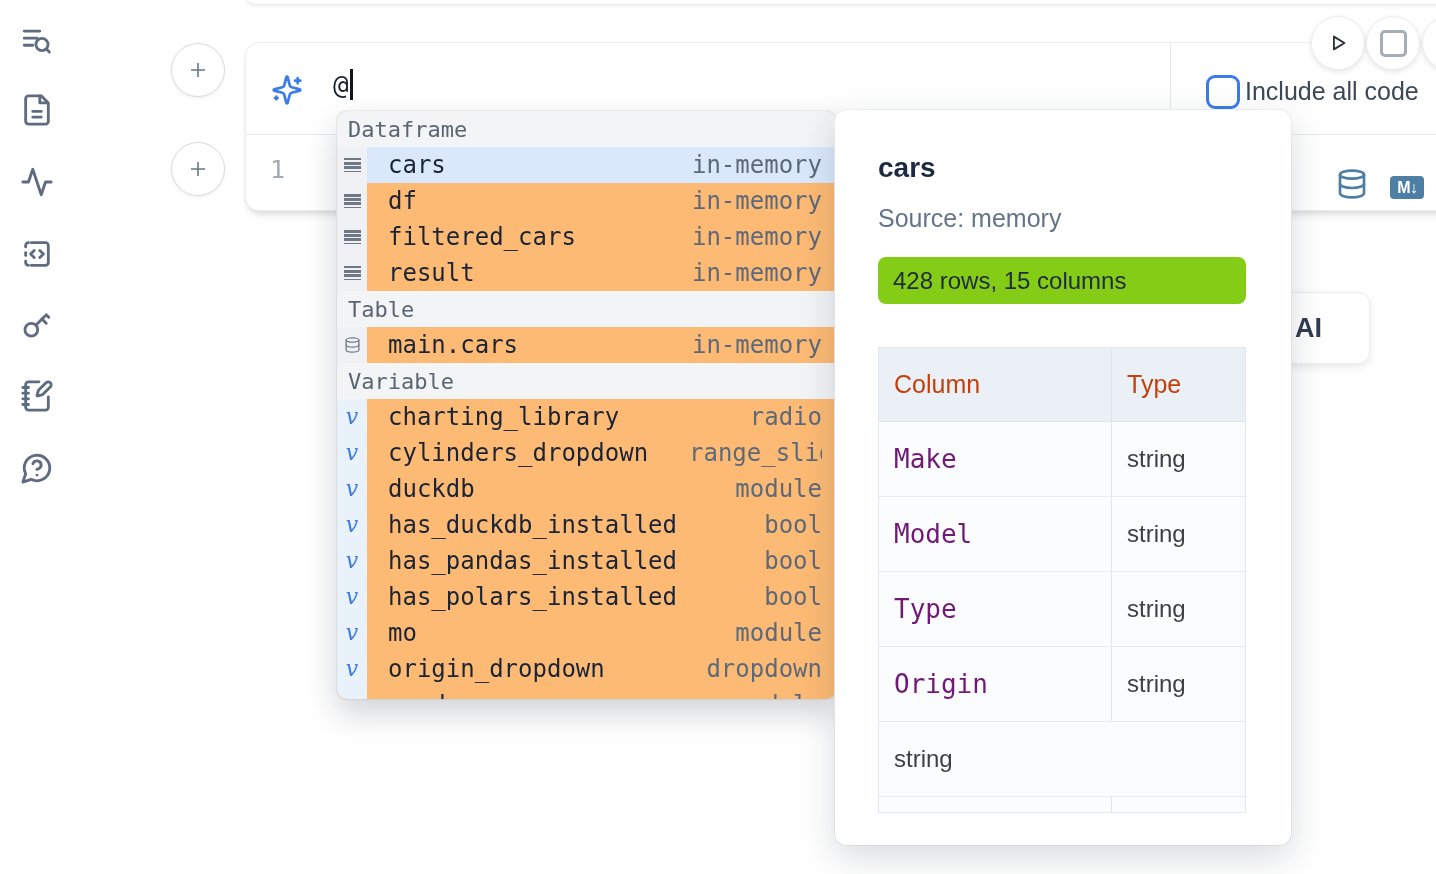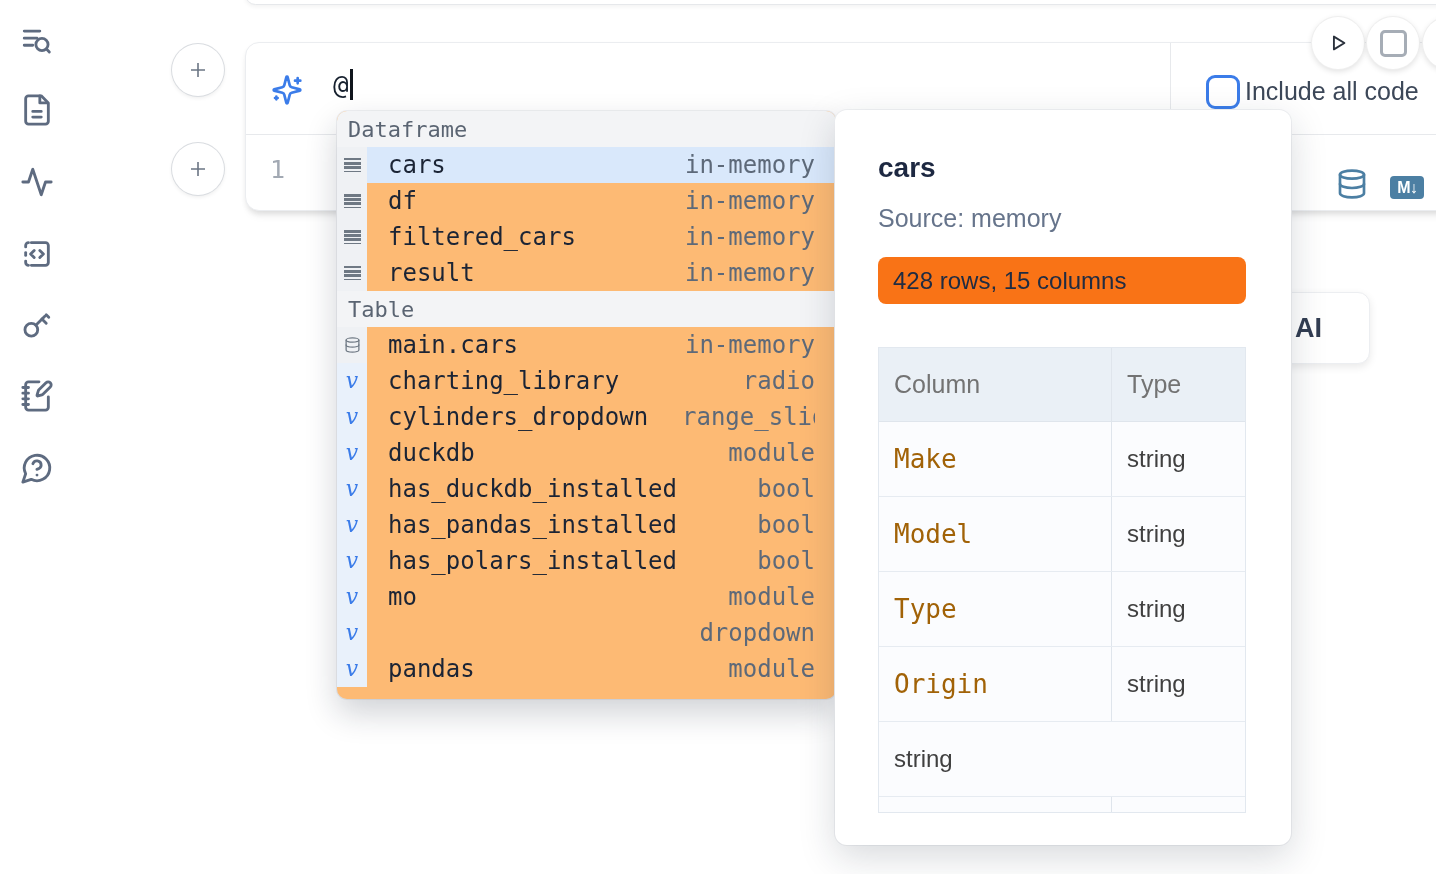--- a/index.html
+++ b/index.html
@@ -70,41 +70,41 @@
     background:repeating-linear-gradient(#6f7984 0 2.5px,transparent 2.5px 4.2px)}
   .ac-row[data-kind="dataframe"] .ic-df{display:block}
   .ic-table{display:none;stroke:#6f7984;fill:none;stroke-width:1.8;stroke-linecap:round}
   .ac-row[data-kind="table"] .ic-table{display:block}
   .ic-var{display:none;font-family:"DejaVu Serif",serif;font-style:italic;
     font-size:22px;color:#3b7ce9;line-height:1}
   .ac-row[data-kind="variable"] .ic-var{display:block}
   .ac-rest{flex:1;display:flex;align-items:center;min-width:0}
   .ac-row.selected .ac-rest{background:#d9e8fb}
   .ac-name{margin-left:21px;font-size:24px;color:#1b2435;white-space:nowrap}
-  .ac-type{margin-left:auto;margin-right:21px;font-size:24px;color:#5d6979;white-space:nowrap;
+  .ac-type{margin-left:auto;margin-right:14px;font-size:24px;color:#5d6979;white-space:nowrap;
     max-width:133px;overflow:hidden;flex:none}
 
   
   .panel{left:835px;top:110px;width:456px;height:735px;background:#fff;border-radius:12px;
     box-shadow:0 12px 36px rgba(25,35,55,.17),0 0 0 1px #f2f3f5;overflow:hidden;z-index:30}
   .p-title{position:absolute;left:43px;top:42px;font-size:28px;font-weight:bold;color:#1d2841}
   .p-source{position:absolute;left:43px;top:94px;font-size:25px;color:#66748b}
-  .p-pill{position:absolute;left:43px;top:147px;width:368px;height:47px;background:#f97316;
+  .p-pill{position:absolute;left:43px;top:147px;width:368px;height:47px;background:#84cc16;
     border-radius:8px;font-size:24px;color:#202c42;line-height:47px;padding-left:15px;
     box-sizing:border-box}
   .p-table{position:absolute;left:43px;top:237px;width:368px;height:466px;overflow:hidden;
     border:1px solid #e2e8ef;box-sizing:border-box}
   .pt-header{display:flex;height:73px;background:#eaf0f6;border-bottom:1px solid #dfe5ec}
-  .pt-hcell{display:flex;align-items:center;padding-left:15px;font-size:25px;color:#737373;
+  .pt-hcell{display:flex;align-items:center;padding-left:15px;font-size:25px;color:#c2410c;
     box-sizing:border-box}
   .pt-c1{width:233px;border-right:1px solid #dfe5ec;flex:none}
   .pt-c2{flex:1}
   .pt-row{display:flex;height:74px;background:#fbfcfe;border-bottom:1px solid #e6ebf1}
   .pt-cell{display:flex;align-items:center;padding-left:15px;box-sizing:border-box}
-  .pt-col{font-family:"DejaVu Sans Mono",monospace;font-size:26px;color:#a16207}
+  .pt-col{font-family:"DejaVu Sans Mono",monospace;font-size:26px;color:#701a75}
   .pt-type{font-size:24px;color:#404040}
 </style>
 </head>
 <body>
 
 <div>
   <div class="side-icon" style="top:22px">
     <svg width="34" height="34" viewBox="0 0 24 24">
       <path d="M3 5h11M3 10h9M3 15h6"></path>
         <circle cx="15.5" cy="14.5" r="4.3"></circle>
@@ -274,20 +274,24 @@
           <path d="M3 5v14c0 1.66 4.03 3 9 3s9-1.34 9-3V5"></path>
           <path d="M3 12c0 1.66 4.03 3 9 3s9-1.34 9-3"></path>
         </svg>
 
       </span>
       <span class="ac-rest">
         <span class="ac-name">main.cars</span>
         <span class="ac-type">in-memory</span>
       </span>
     </div>
+    <div class="ac-row" data-kind="header">
+      <span class="ac-header-label">Variable</span>
+
+    </div>
     <div class="ac-row" data-kind="variable">
 
       <span class="ac-gutter">
 
         <span class="ic-var">v</span>
       </span>
       <span class="ac-rest">
         <span class="ac-name">charting_library</span>
         <span class="ac-type">radio</span>
       </span>
@@ -358,20 +362,21 @@
         <span class="ac-type">module</span>
       </span>
     </div>
     <div class="ac-row" data-kind="variable">
 
       <span class="ac-gutter">
 
         <span class="ic-var">v</span>
       </span>
       <span class="ac-rest">
+        <span class="ac-name">origin_dropdown</span>
         <span class="ac-type">dropdown</span>
       </span>
     </div>
     <div class="ac-row" data-kind="variable">
 
       <span class="ac-gutter">
 
         <span class="ic-var">v</span>
       </span>
       <span class="ac-rest">

